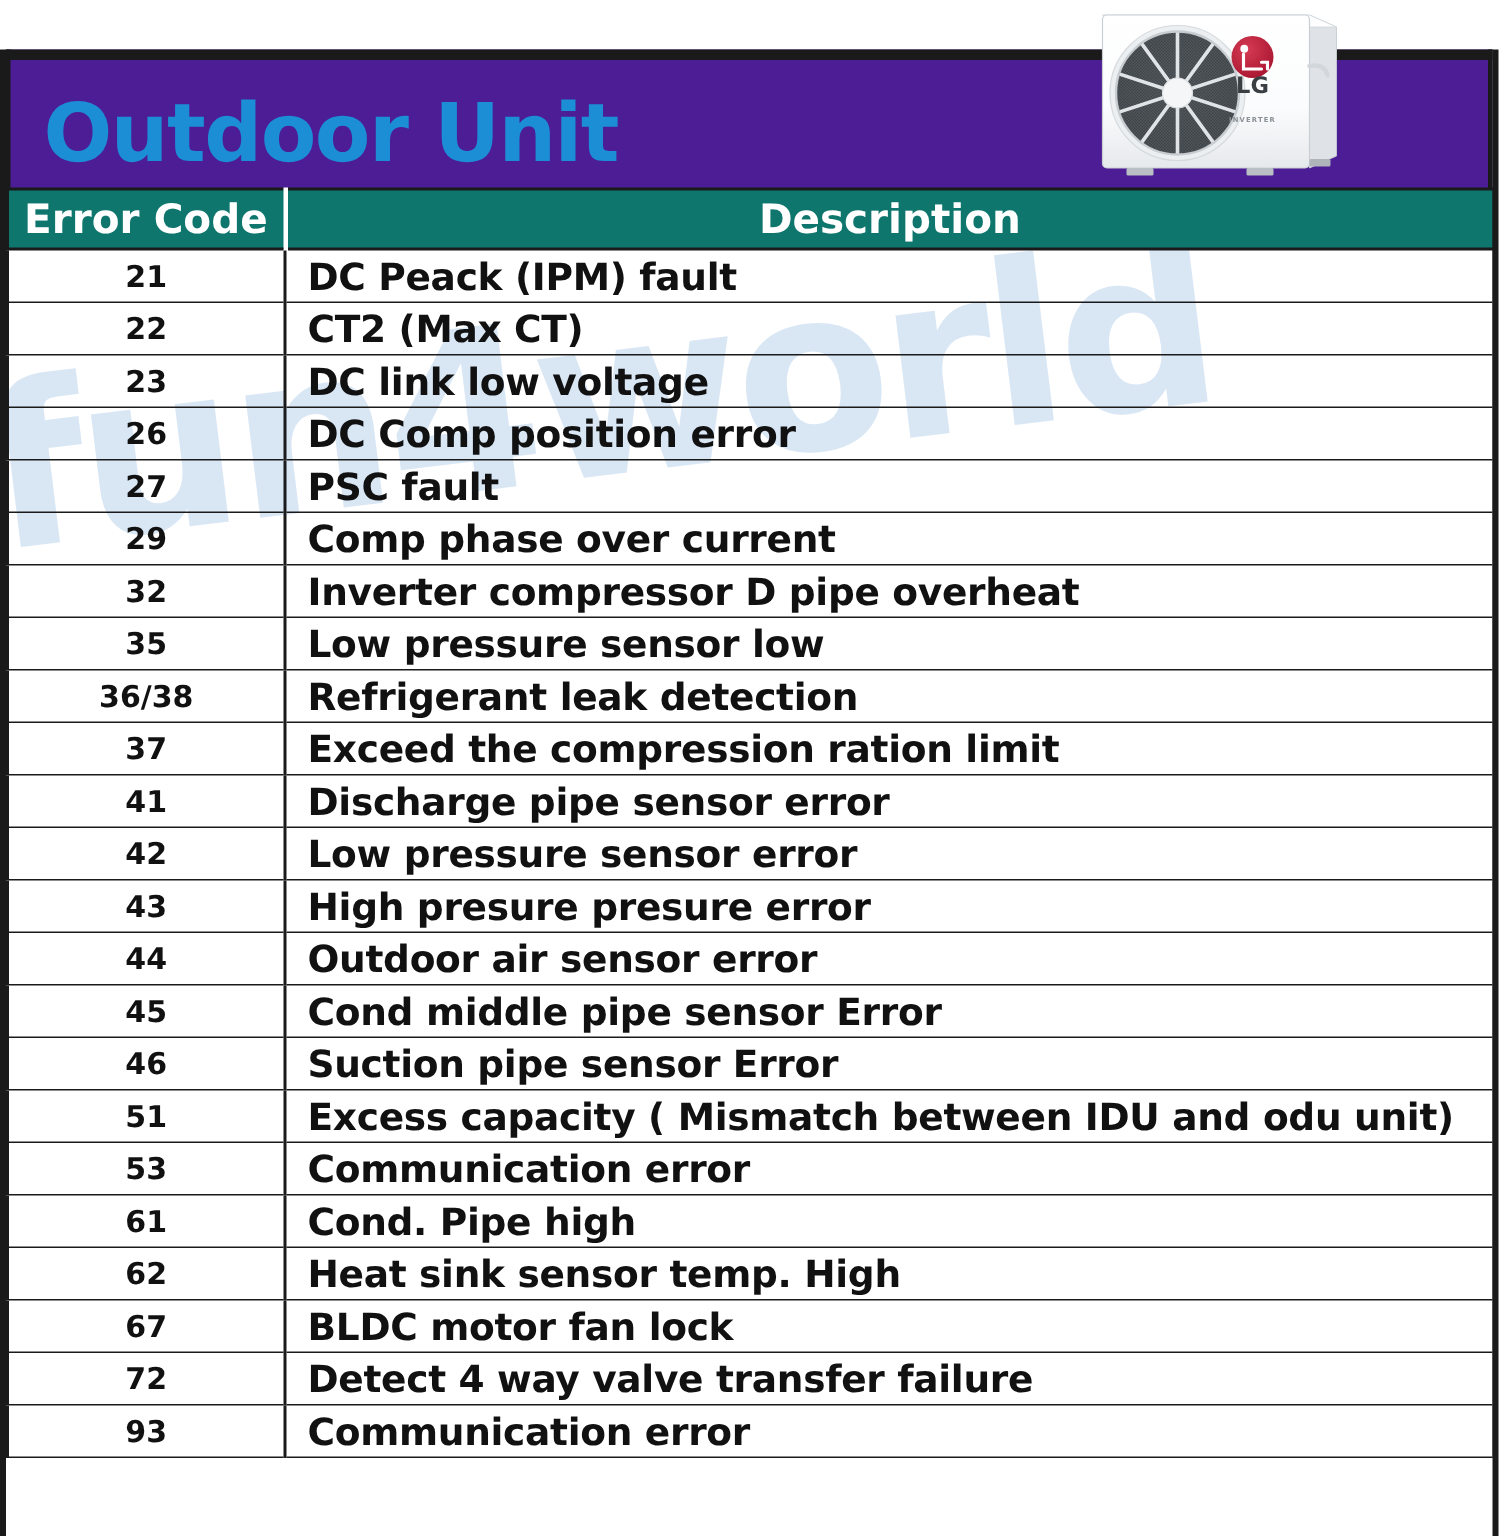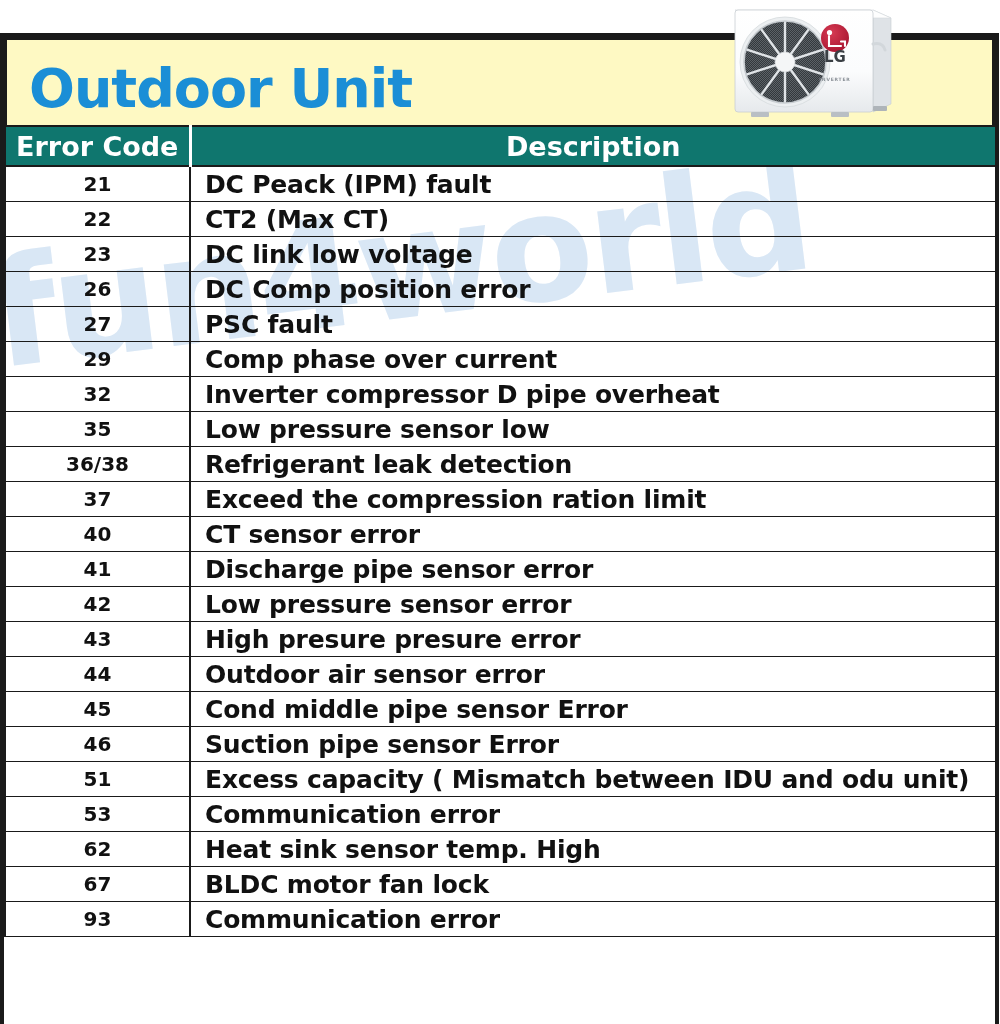--- a/index.html
+++ b/index.html
@@ -40,21 +40,21 @@
     user-select: none;
   }
 
   
   #title-band {
     position: absolute;
     left: 4px;
     top: 33px;
     width: 991px;
     height: 104px;
-    background: #fef9c3;
+    background: #4c1d95;
     border-top: 7px solid #1a1a1a;
     border-left: 3px solid #1a1a1a;
     border-right: 3px solid #1a1a1a;
     box-sizing: border-box;
     z-index: 2;
   }
   #page-title {
     position: absolute;
     left: 22px;
     top: 20px;
@@ -276,24 +276,20 @@
           </tr>
           <tr>
             <td class="td-code">36/38</td>
             <td class="td-desc">Refrigerant leak detection</td>
           </tr>
           <tr>
             <td class="td-code">37</td>
             <td class="td-desc">Exceed the compression ration limit</td>
           </tr>
           <tr>
-            <td class="td-code">40</td>
-            <td class="td-desc">CT sensor error</td>
-          </tr>
-          <tr>
             <td class="td-code">41</td>
             <td class="td-desc">Discharge pipe sensor error</td>
           </tr>
           <tr>
             <td class="td-code">42</td>
             <td class="td-desc">Low pressure sensor error</td>
           </tr>
           <tr>
             <td class="td-code">43</td>
             <td class="td-desc">High presure presure error</td>
@@ -312,26 +308,34 @@
           </tr>
           <tr>
             <td class="td-code">51</td>
             <td class="td-desc">Excess capacity ( Mismatch between IDU and odu unit)</td>
           </tr>
           <tr>
             <td class="td-code">53</td>
             <td class="td-desc">Communication error</td>
           </tr>
           <tr>
+            <td class="td-code">61</td>
+            <td class="td-desc">Cond. Pipe high</td>
+          </tr>
+          <tr>
             <td class="td-code">62</td>
             <td class="td-desc">Heat sink sensor temp. High</td>
           </tr>
           <tr>
             <td class="td-code">67</td>
             <td class="td-desc">BLDC motor fan lock</td>
+          </tr>
+          <tr>
+            <td class="td-code">72</td>
+            <td class="td-desc">Detect 4 way valve transfer failure</td>
           </tr>
           <tr>
             <td class="td-code">93</td>
             <td class="td-desc">Communication error</td>
           </tr>
         </tbody>
     </table>
   </div>
 
 </div>

